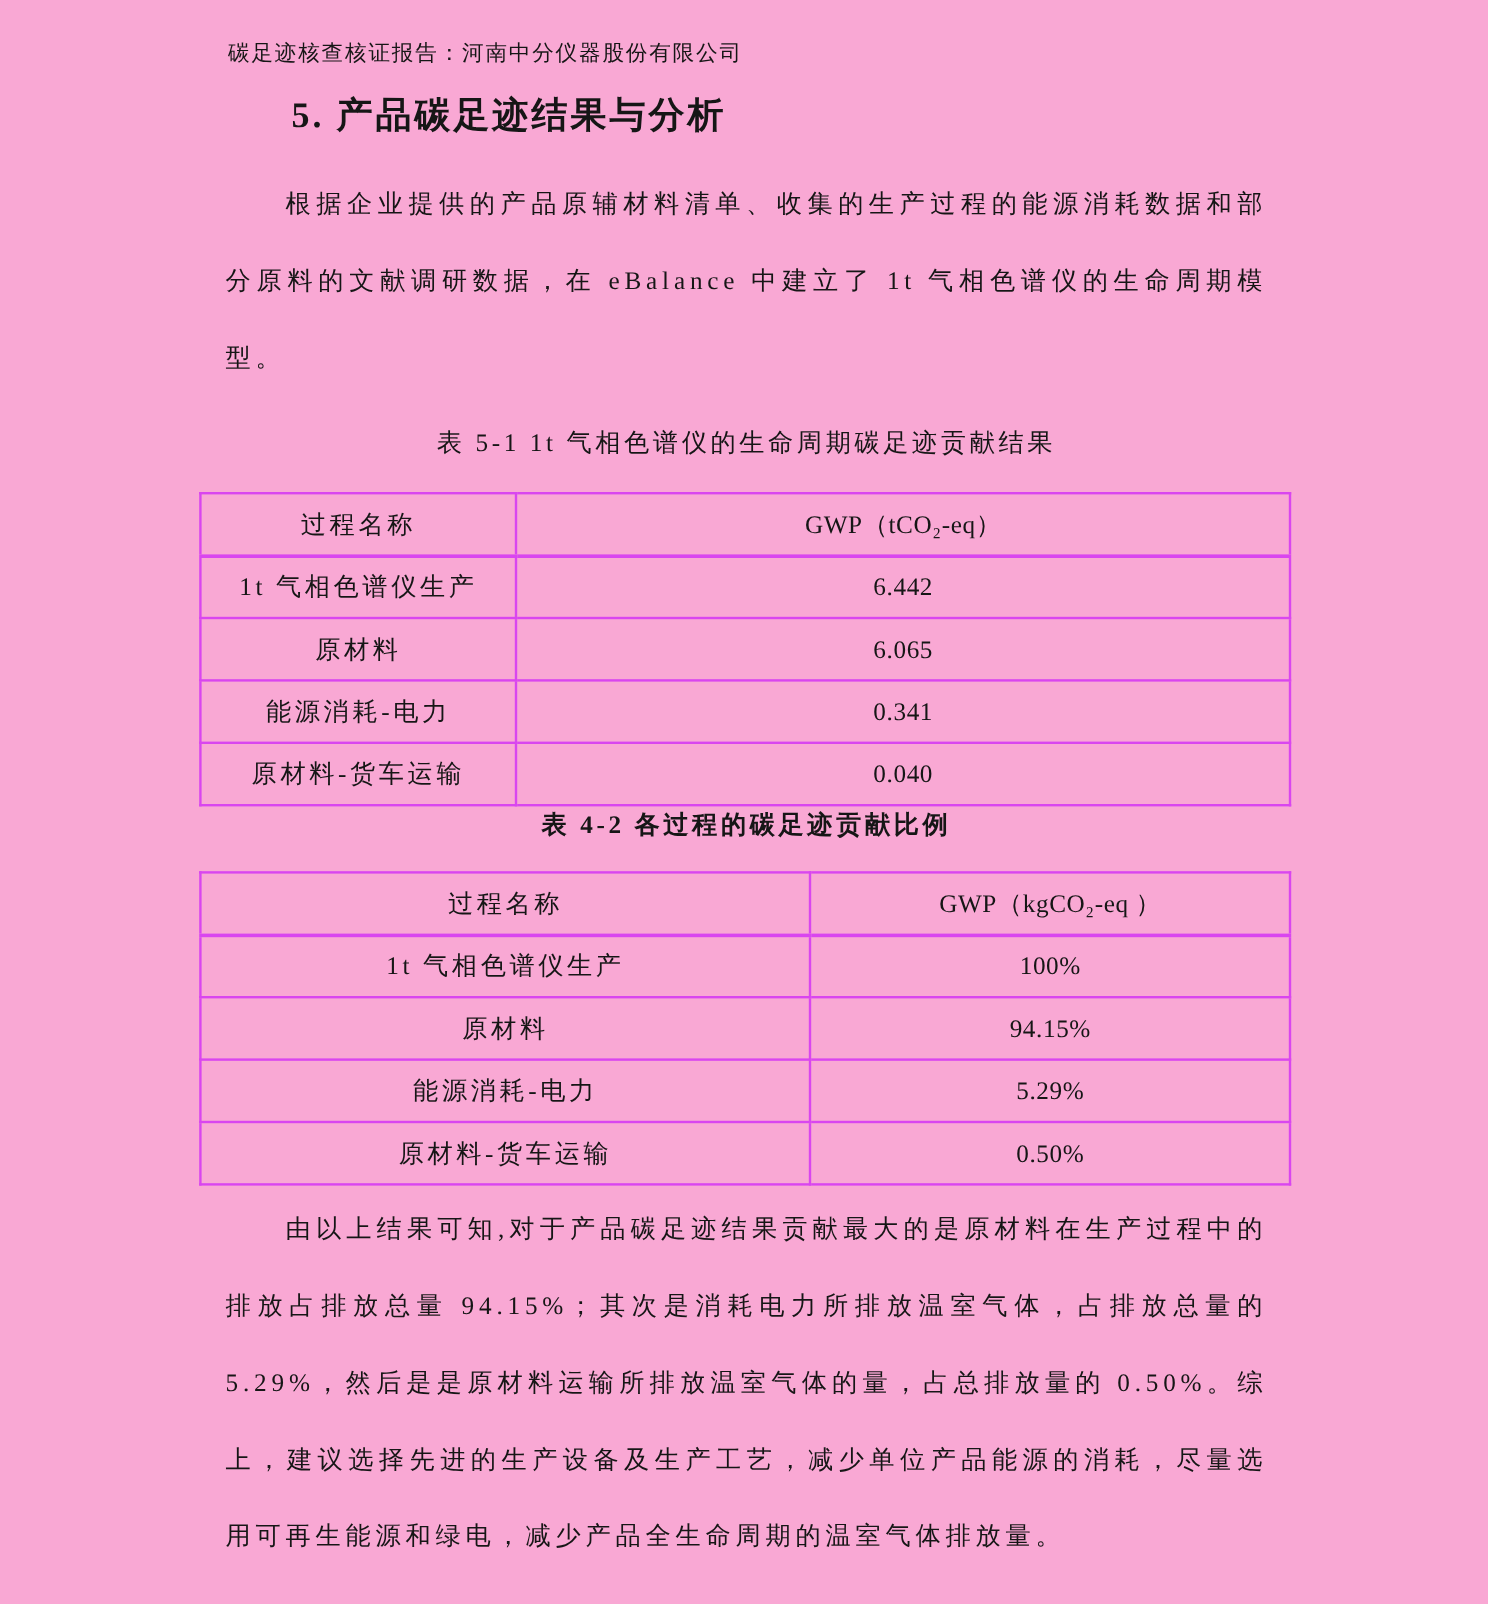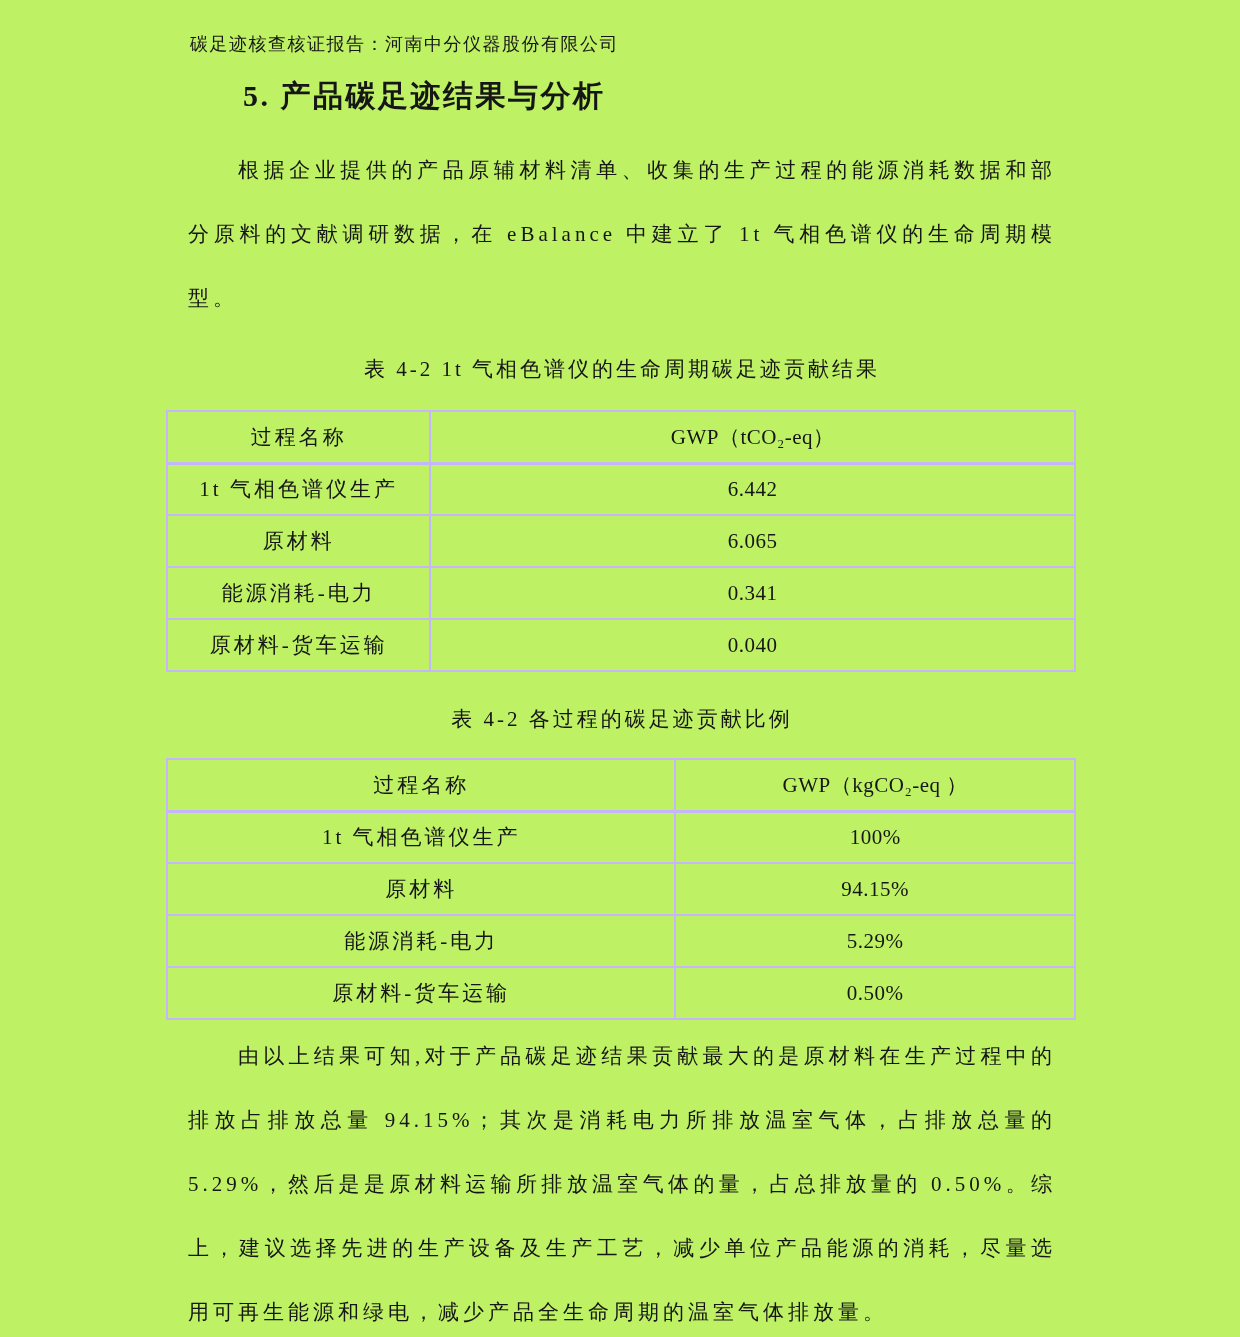--- a/index.html
+++ b/index.html
@@ -5,21 +5,21 @@
   * { margin: 0; padding: 0; box-sizing: border-box; }
   html, body { background: #ffffff; }
   body {
     width: 1240px;
     height: 1337px;
     position: relative;
     font-family: "Liberation Serif", "DejaVu Serif", serif;
     color: #161616;
     overflow: hidden;
   }
-  .page { position: absolute; inset: 0; background: #bef264; }
+  .page { position: absolute; inset: 0; background: #f9a8d4; }
 
   .running-header {
     position: absolute;
     left: 190px;
     top: 32px;
     font-size: 18px;
     letter-spacing: 1.5px;
     white-space: nowrap;
   }
 
@@ -59,59 +59,59 @@
 
   table.data-table {
     border-collapse: collapse;
     width: 910px;
     margin-left: -22px;
     margin-top: 26px;
     table-layout: fixed;
   }
   table.data-table th,
   table.data-table td {
-    border: 2px solid #c4b5fd;
+    border: 2px solid #d946ef;
     height: 52px;
     text-align: center;
     vertical-align: middle;
     font-size: 21px;
     font-weight: normal;
     padding: 0 4px;
   }
   table.data-table th { border-bottom-width: 3px; }
   table.data-table td:first-child,
   table.data-table th:first-child { letter-spacing: 3px; }
   table.data-table td:last-child,
   table.data-table th:last-child { letter-spacing: 0.5px; }
 
   table.t1 col.c1 { width: 29%; }
   table.t1 col.c2 { width: 71%; }
   table.t2 col.c1 { width: 56%; }
   table.t2 col.c2 { width: 44%; }
 
   .after-table-para { margin-top: 24px; }
-  .caption-2 { margin-top: 32px; }
+  .caption-2 { margin-top: 0; font-weight: bold; }
   table.t2 { margin-top: 24px; }
   .final-para { margin-top: 4px; }
 </style>
 </head>
 <body>
 
 <div class="page">
 
   <div class="running-header">碳足迹核查核证报告：河南中分仪器股份有限公司</div>
 
   <h1 class="section-heading">5. 产品碳足迹结果与分析</h1>
 
   <div class="flow">
 
     <p class="body-para">根据企业提供的产品原辅材料清单、收集的生产过程的能源消耗数据和部分原料的文献调研数据，在 eBalance 中建立了 1t 气相色谱仪的生命周期模型。</p>
 
 
-    <div class="table-caption">表 4-2 1t 气相色谱仪的生命周期碳足迹贡献结果</div>
+    <div class="table-caption">表 5-1 1t 气相色谱仪的生命周期碳足迹贡献结果</div>
 
     <table class="data-table t1">
       <colgroup>
           <col class="c1">
           <col class="c2">
         </colgroup>
       <thead>
         <tr>
           <th>过程名称</th>
           <th>GWP（tCO₂-eq）</th>

